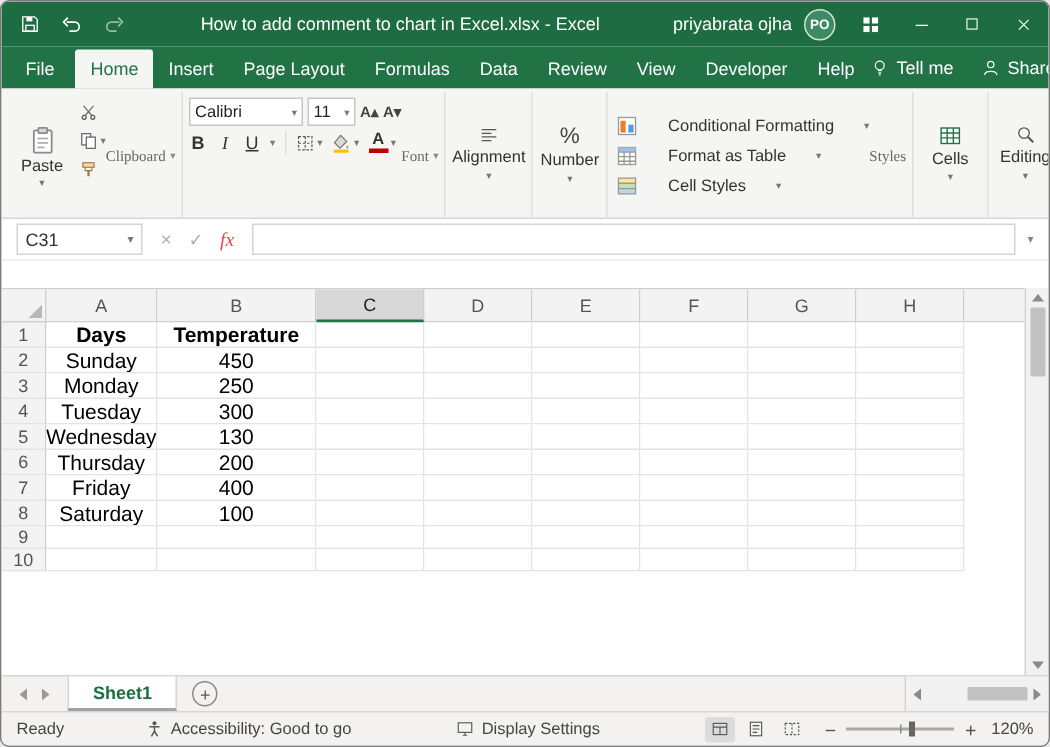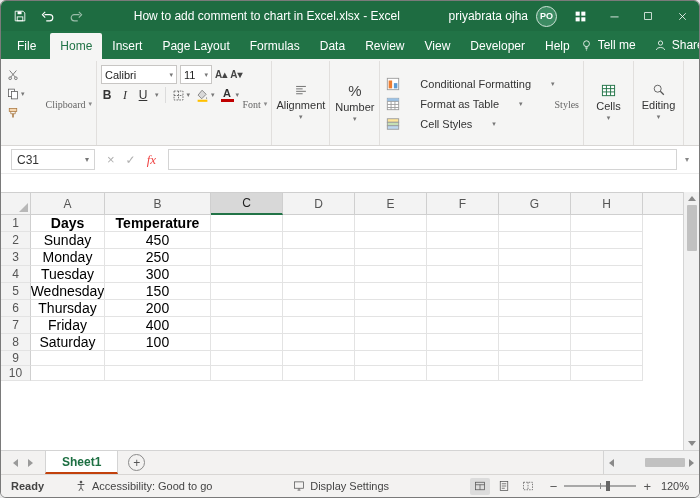--- a/index.html
+++ b/index.html
@@ -90,28 +90,28 @@
   .tri-down { width:0; height:0; border-left:4px solid transparent; border-right:4px solid transparent; border-top:5px solid #8a8a8a; margin-top:auto; }
   .tri-left { width:0; height:0; border-top:4px solid transparent; border-bottom:4px solid transparent; border-right:5px solid #8a8a8a; }
   .tri-right { width:0; height:0; border-top:4px solid transparent; border-bottom:4px solid transparent; border-left:5px solid #8a8a8a; }
   .vthumb { width:10px; height:46px; background:#c1c1c1; margin-top:4px; border-radius:1px; }
   
   .sheetbar { flex:0 0 24px; background:#f3f2f1; border-top:1px solid #d4d4d4; display:flex; align-items:stretch; font-size:12px; }
   .sheet-nav { display:flex; align-items:center; gap:10px; padding:0 12px; }
   .sheet-nav .tri-left, .sheet-nav .tri-right { border-right-color:#9a9a9a; border-left-color:#9a9a9a; }
   .sheet-tabs { display:flex; align-items:stretch; }
   .sheettab { display:flex; align-items:center; padding:0 16px; background:#fff; border-left:1px solid #d4d4d4; border-right:1px solid #d4d4d4; color:#1d6f42; }
-  .sheettab.active { font-weight:700; border-bottom:2px solid #c2410c; }
+  .sheettab.active { font-weight:700; border-bottom:2px solid #a3a3a3; }
   .addsheet { width:17px; height:17px; border-radius:50%; border:1px solid #8a8a8a; color:#555; display:flex; align-items:center; justify-content:center; font-size:12px; line-height:1; margin:auto 0 auto 10px; }
   .hscroll { margin-left:auto; width:96px; display:flex; align-items:center; gap:4px; background:#f1f1f1; border-left:1px solid #d4d4d4; padding:0 5px; }
   .htrack { flex:1; height:10px; display:flex; align-items:center; }
   .hthumb { width:40px; height:9px; background:#c1c1c1; margin-left:auto; border-radius:1px; }
   
   .statusbar { flex:0 0 23px; background:#f3f2f1; border-top:1px solid #d8d6d4; display:flex; align-items:center; font-size:11px; color:#444; padding:0 10px; }
-  .sb-ready { margin-right:31px;font-weight:bold; }
+  .sb-ready { margin-right:54px; }
   .sb-acc { display:flex; align-items:center; gap:5px; }
   .sb-spacer { flex:1; }
   .sb-display { display:flex; gap:5px; }
   .viewbtns { display:flex; align-items:center; gap:4px; margin-right:12px; }
   .viewbtn { width:20px; height:17px; display:flex; align-items:center; justify-content:center; border-radius:2px; }
   .viewbtn.sel { background:#dcdcdc; }
   .zoomctl { display:flex; align-items:center; gap:7px; margin-right:8px; }
   .zoomsign { color:#555; font-size:13px; }
   .ztrack { width:72px; height:2px; background:#a8a8a8; position:relative; }
   .znotch { position:absolute; left:50%; top:-2px; width:1px; height:6px; background:#8a8a8a; }
@@ -205,20 +205,31 @@
           </svg>
         <span>Share</span>
       </div>
     </div>
   </div>
 
   <div class="ribbon">
 
     <div class="rgroup g-clipboard">
       <div class="clip-content">
+        <div class="paste-btn">
+          <svg viewBox="0 0 16 16" width="19" height="21">
+              <rect x="3" y="2.5" width="10" height="12.5" rx="1" fill="#fff" stroke="#8a8a8a"></rect>
+              <rect x="5.5" y="1" width="5" height="3" rx="0.5" fill="#d8d8d8" stroke="#8a8a8a"></rect>
+              <rect x="5" y="6.5" width="6" height="1" fill="#b0b0b0"></rect>
+              <rect x="5" y="9" width="6" height="1" fill="#b0b0b0"></rect>
+              <rect x="5" y="11.5" width="4" height="1" fill="#b0b0b0"></rect>
+            </svg>
+          <span>Paste</span>
+          <span class="arr">▾</span>
+        </div>
         <div class="clip-side">
           <div class="mini">
             <svg viewBox="0 0 16 16" width="12" height="12">
                 <path d="M3.5 2 L11 10.8 M12.5 2 L5 10.8" stroke="#555" fill="none"></path>
                 <circle cx="4.2" cy="12.3" r="1.8" fill="none" stroke="#555"></circle>
                 <circle cx="11.8" cy="12.3" r="1.8" fill="none" stroke="#555"></circle>
               </svg>
           </div>
           <div class="mini">
             <svg viewBox="0 0 16 16" width="12" height="12">
@@ -443,21 +454,21 @@
             <div class="cell w-x"></div>
             <div class="cell w-x"></div>
             <div class="cell w-x"></div>
             <div class="cell w-x"></div>
             <div class="cell w-x"></div>
             <div class="row-fill"></div>
           </div>
           <div class="grid-row">
             <div class="row-h">5</div>
             <div class="cell w-a">Wednesday</div>
-            <div class="cell w-b">150</div>
+            <div class="cell w-b">130</div>
             <div class="cell w-x"></div>
             <div class="cell w-x"></div>
             <div class="cell w-x"></div>
             <div class="cell w-x"></div>
             <div class="cell w-x"></div>
             <div class="cell w-x"></div>
             <div class="row-fill"></div>
           </div>
           <div class="grid-row">
             <div class="row-h">6</div>

